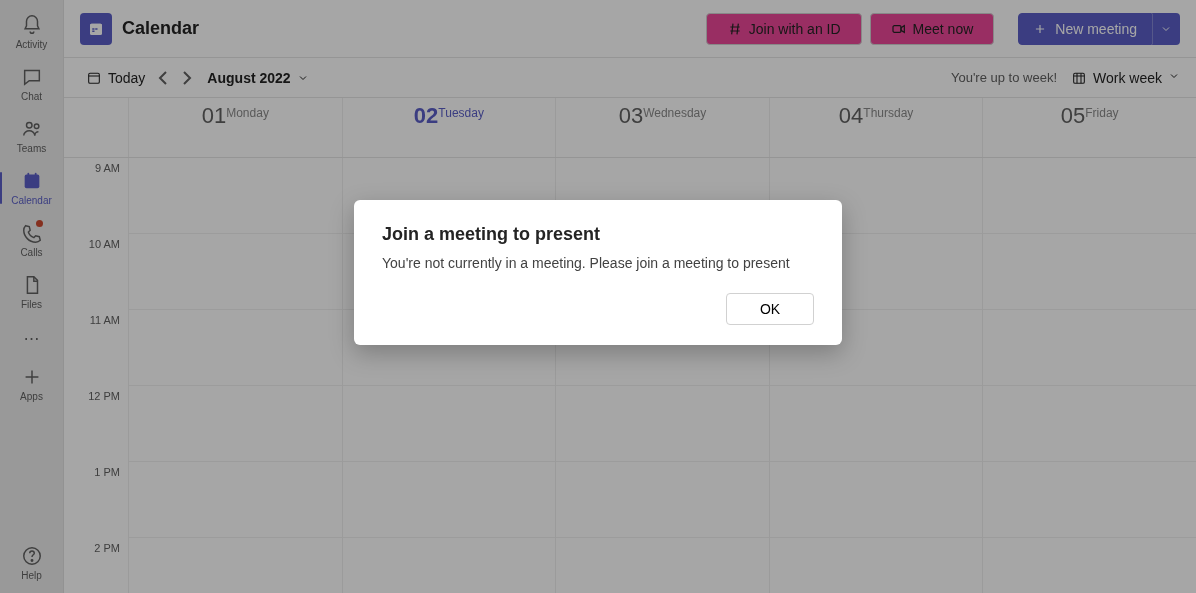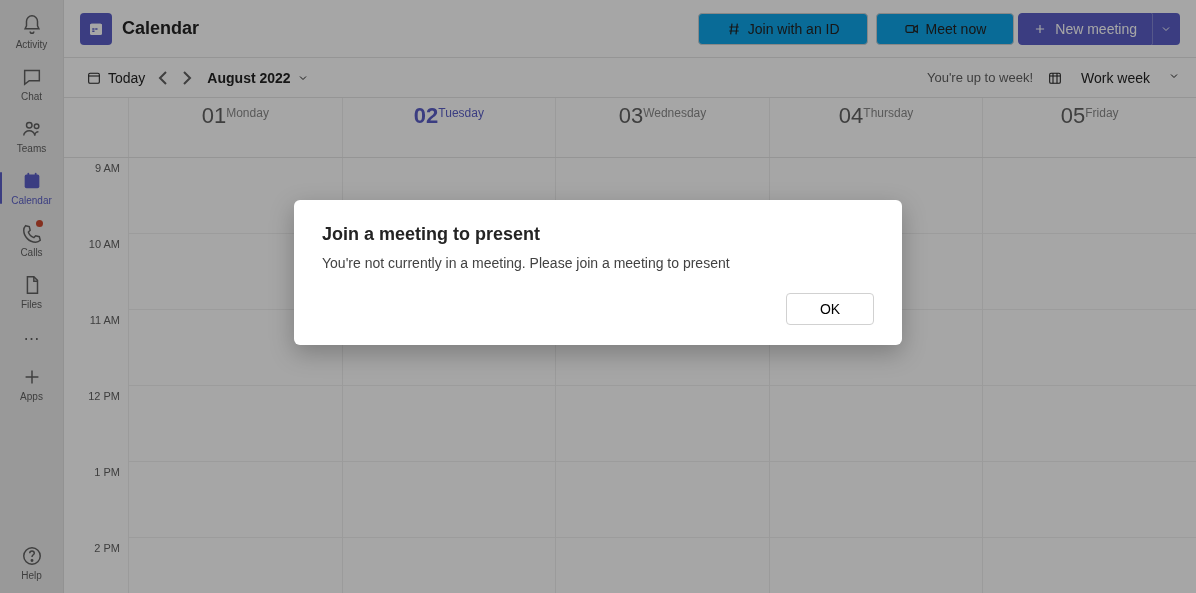--- a/index.html
+++ b/index.html
@@ -46,26 +46,26 @@
   }
   .cal-app-icon {
     width: 32px; height: 32px; background: #5b5fc7; border-radius: 4px;
     display: flex; align-items: center; justify-content: center; color: #fff;
     margin-right: 10px;
   }
   .cal-app-icon svg { width: 18px; height: 18px; }
   .header-title { font-size: 18px; font-weight: 700; color: #242424; }
   .header-spacer { flex: 1; }
   .btn {
-    height: 32px; border: 1px solid #d1d1d1; background: #0ea5e9; border-radius: 4px;
-    padding: 0 27px; font-size: 14px; color: #242424; display: inline-flex;
+    height: 32px; border: 1px solid #d1d1d1; background: #ec4899; border-radius: 4px;
+    padding: 0 20px; font-size: 14px; color: #242424; display: inline-flex;
     align-items: center; cursor: pointer; margin-left: 8px;
   }
   .btn svg { width: 16px; height: 16px; margin-right: 6px; }
-  .btn-group { display: inline-flex; margin-left: 4px; }
+  .btn-group { display: inline-flex; margin-left: 24px; }
   .btn-primary {
     background: #5b5fc7; color: #fff; border: 1px solid #5b5fc7;
     border-radius: 4px 0 0 4px; height: 32px; padding: 0 14px;
     display: inline-flex; align-items: center; font-size: 14px; cursor: pointer;
   }
   .btn-primary svg { width: 14px; height: 14px; margin-right: 8px; }
   .btn-primary-dd {
     background: #5b5fc7; color: #fff; border: 1px solid #5b5fc7;
     border-left: 1px solid rgba(255,255,255,0.25);
     border-radius: 0 4px 4px 0; height: 32px; width: 28px;
@@ -84,21 +84,21 @@
   }
   .today-btn svg { width: 16px; height: 16px; }
   .nav-arrow {
     width: 24px; height: 24px; display: inline-flex; align-items: center;
     justify-content: center; cursor: pointer; color: #616161;
   }
   .month-label { font-weight: 700; margin-left: 8px; display: inline-flex; align-items: center; }
   .month-label .chev { margin-left: 6px; }
   .subheader-spacer { flex: 1; }
   .status-text { color: #616161; font-size: 13px; margin-right: 14px; }
-  .view-select { display: inline-flex; align-items: flex-start; gap: 18px; cursor: pointer; color: #242424; }
+  .view-select { display: inline-flex; align-items: flex-start; gap: 6px; cursor: pointer; color: #242424; }
   .view-select svg { width: 16px; height: 16px; }
   .chev { display: inline-flex; }
   .chev svg { width: 12px; height: 12px; }
 
   
   .day-headers { display: flex; height: 60px; border-bottom: 1px solid #e5e5e5; }
   .time-gutter-head { width: 64px; }
   .day-head {
     flex: 1; border-left: 1px solid #eee; padding: 6px 10px;
     display: flex; justify-content: center;
@@ -121,21 +121,21 @@
   .day-col { flex: 1; border-left: 1px solid #eee; }
   .hour-cell { height: 76px; border-bottom: 1px solid #f0f0f0; }
 
   
   .dim {
     position: absolute; inset: 0; background: rgba(0,0,0,0.35);
     display: flex; align-items: flex-start; justify-content: center;
     padding-top: 200px;
   }
   .dialog {
-    width: 608px; background: #fff; border-radius: 6px;
+    width: 488px; background: #fff; border-radius: 6px;
     box-shadow: 0 8px 24px rgba(0,0,0,0.25); padding: 24px 28px 20px;
   }
   .dialog-title { font-size: 18px; font-weight: 700; margin-bottom: 10px; }
   .dialog-body { font-size: 14px; color: #424242; margin-bottom: 22px; }
   .dialog-actions { display: flex; justify-content: flex-end; }
   .dialog-btn {
     min-width: 88px; height: 32px; border: 1px solid #d1d1d1; background: #fff;
     border-radius: 4px; font-size: 14px; cursor: pointer;
   }
 </style>

